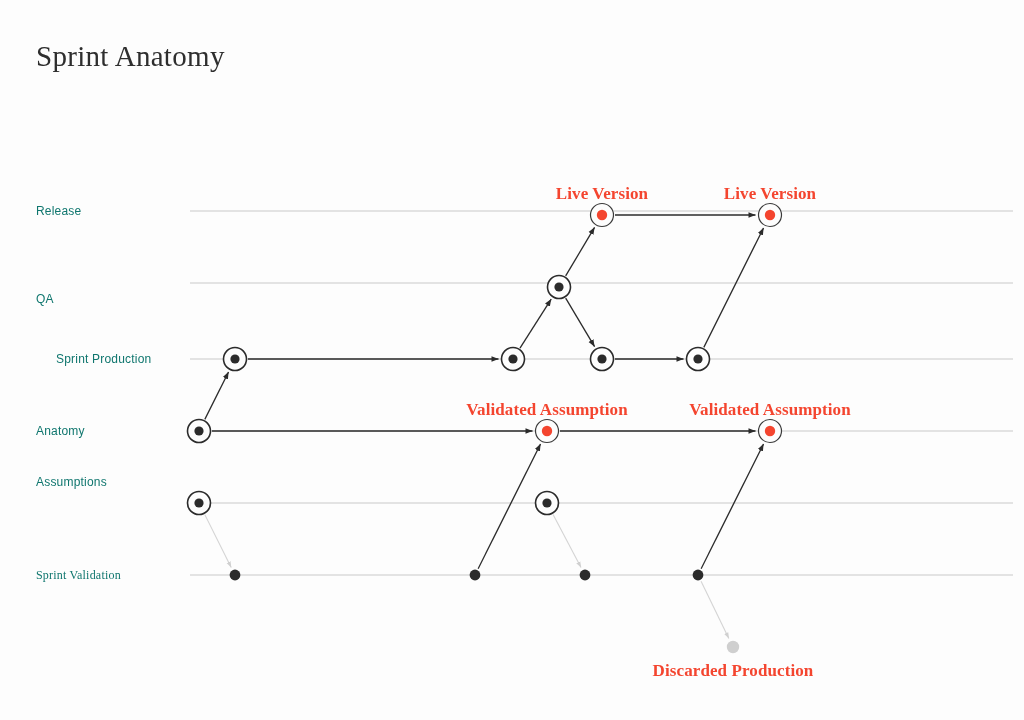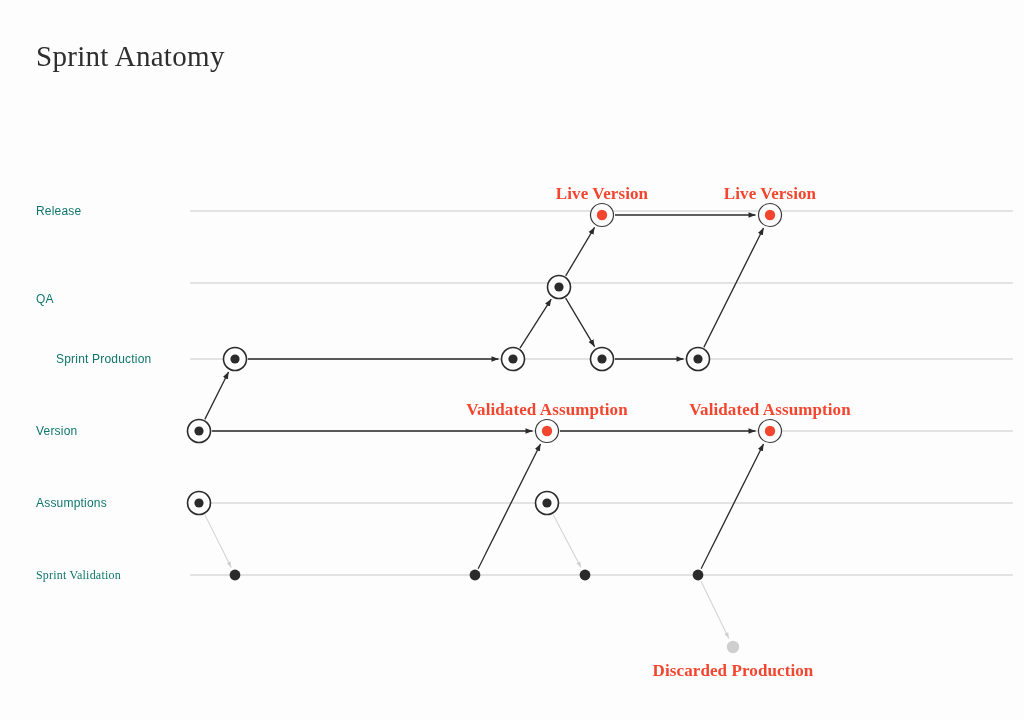--- a/index.html
+++ b/index.html
@@ -165,22 +165,22 @@
         <g>
           <circle cx="733" cy="647" r="6.2" fill="#cfcfcf"></circle>
         </g>
       </g>
   </svg>
 
   <div id="labels-layer">
       <div class="row-label" style="left: 36px; top: 211px;">Release</div>
       <div class="row-label" style="left: 36px; top: 299px;">QA</div>
       <div class="row-label" style="left: 44px; top: 359px; margin-left: 12px;">Sprint Production</div>
-      <div class="row-label" style="left: 36px; top: 431px;">Version</div>
-      <div class="row-label" style="left: 36px; top: 503px;">Assumptions</div>
+      <div class="row-label" style="left: 36px; top: 431px;">Anatomy</div>
+      <div class="row-label" style="left: 36px; top: 482px;">Assumptions</div>
       <div class="row-label" style="left: 36px; top: 575px; font-family: Liberation Serif, serif;">Sprint Validation</div>
     </div>
   <div id="annot-layer">
       <div class="annot" style="left: 602px; top: 194px; color: rgb(244, 69, 47);">Live Version</div>
       <div class="annot" style="left: 770px; top: 194px; color: rgb(244, 69, 47);">Live Version</div>
       <div class="annot" style="left: 547px; top: 410px; color: rgb(244, 69, 47);">Validated Assumption</div>
       <div class="annot" style="left: 770px; top: 410px; color: rgb(244, 69, 47);">Validated Assumption</div>
       <div class="annot" style="left: 733px; top: 671px; color: rgb(244, 69, 47);">Discarded Production</div>
     </div>
 

